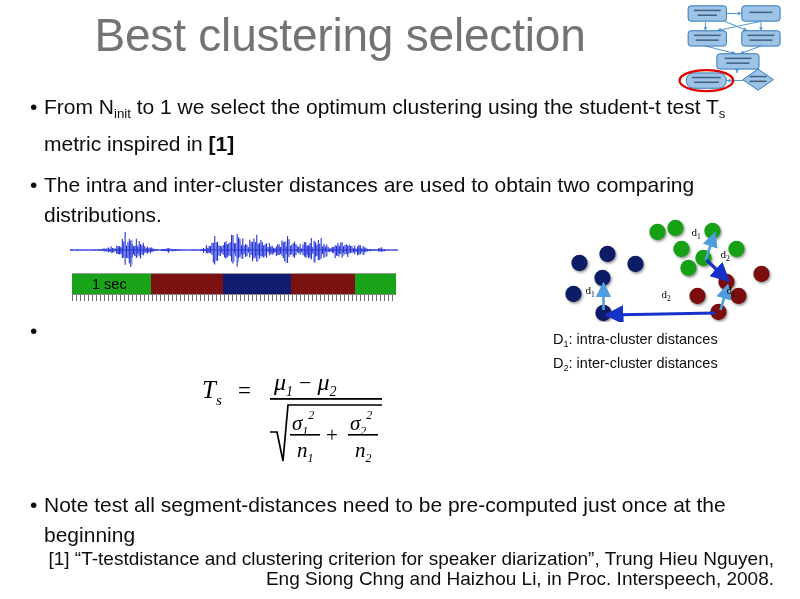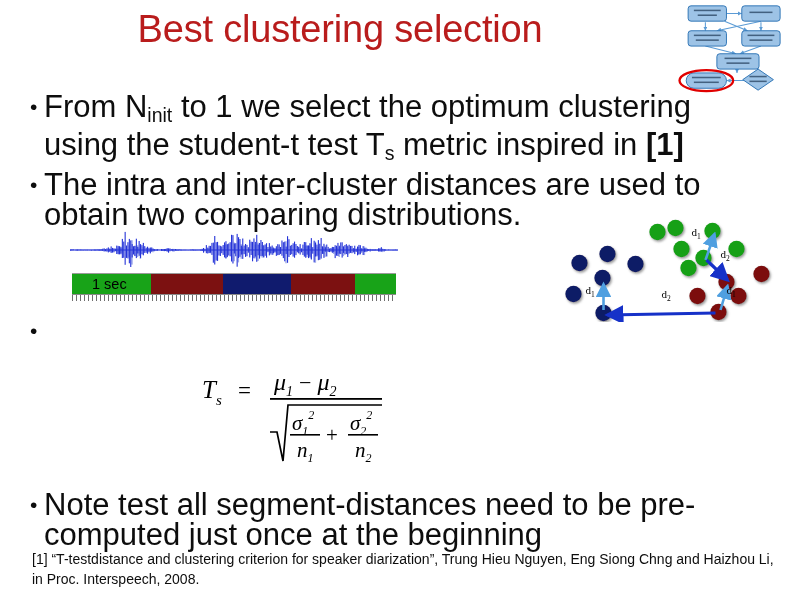--- a/index.html
+++ b/index.html
@@ -19,24 +19,24 @@
     overflow: hidden;
   }
 
   
   #slide-title {
     position: absolute;
     left: 40px;
     top: 8px;
     width: 600px;
     text-align: center;
-    font-size: 38px;
+    font-size: 46px;
     font-weight: 400;
     letter-spacing: -0.2px;
-    color: #b91c1c;
+    color: #737373;
     white-space: nowrap;
   }
 
   
   #thumb-diagram {
     position: absolute;
     left: 676px;
     top: 2px;
     width: 122px;
     height: 92px;
@@ -50,21 +50,21 @@
   }
   .bullet .dot {
     width: 14px;
     flex: 0 0 14px;
     font-size: 21px;
     line-height: 30px;
     color: #0d0d0d;
     text-align: left;
   }
   .bullet .btext {
-    font-size: 31px;
+    font-size: 21px;
     line-height: 30px;
     color: #0d0d0d;
     font-weight: 400;
   }
   .sub { font-size: 0.63em; vertical-align: -0.28em; letter-spacing: 0; }
   .bold { font-weight: 700; }
 
   #bullet-1 { left: 30px; top: 92px; width: 740px; }
   #bullet-2 { left: 30px; top: 170px; width: 740px; }
   #bullet-3 { left: 30px; top: 316px; width: 520px; }
@@ -149,23 +149,24 @@
     color: #0d0d0d;
     font-family: "Liberation Serif", serif;
   }
 
   
   #footnote {
     position: absolute;
     left: 32px;
     top: 549px;
     width: 742px;
-    font-size: 14px;
+    font-size: 19px;
     line-height: 20px;
     color: #0d0d0d;
+    text-align: right;
   }
 </style>
 </head>
 <body>
 
 <div id="slide">
 
   <div id="slide-title">Best clustering selection</div>
 
   <svg id="thumb-diagram" viewBox="0 0 122 96">
@@ -621,20 +622,24 @@
       </g>
     <g id="cluster-arrow-labels" font-family="'Liberation Serif', serif" font-size="11" fill="#000">
         <text x="134" y="20"><tspan>d</tspan><tspan dy="3" font-size="7.5">1</tspan></text>
         <text x="163" y="42"><tspan>d</tspan><tspan dy="3" font-size="7.5">2</tspan></text>
         <text x="169" y="78"><tspan>d</tspan><tspan dy="3" font-size="7.5">1</tspan></text>
         <text x="104" y="82"><tspan>d</tspan><tspan dy="3" font-size="7.5">2</tspan></text>
         <text x="28" y="78"><tspan>d</tspan><tspan dy="3" font-size="7.5">1</tspan></text>
       </g>
   </svg>
 
+  <div id="cluster-legend">
+    <div><span>D</span><span class="sub">1</span><span>: intra-cluster distances</span></div>
+    <div><span>D</span><span class="sub">2</span><span>: inter-cluster distances</span></div>
+  </div>
 
   <div class="bullet" id="bullet-3">
     <span class="dot">•</span>
   </div>
 
   <svg id="formula" viewBox="0 0 260 105">
 
     <text x="4" y="36" font-size="25" font-style="italic">
       <tspan>T</tspan><tspan dy="7" font-size="15">s</tspan>
     </text>

